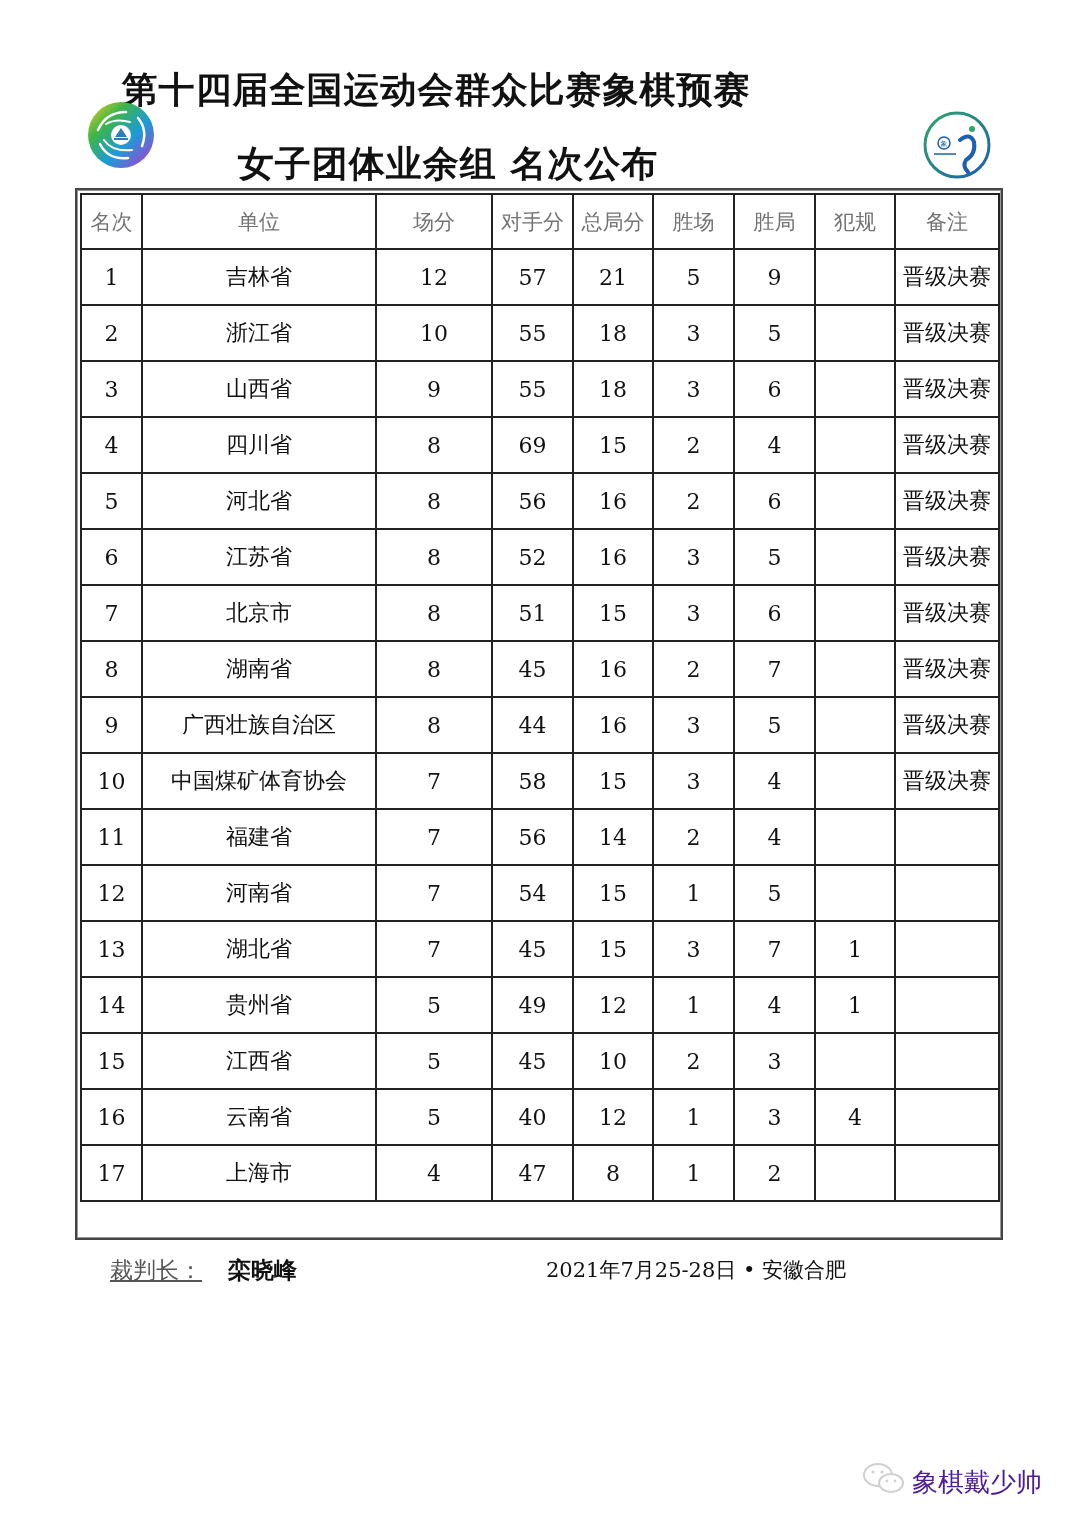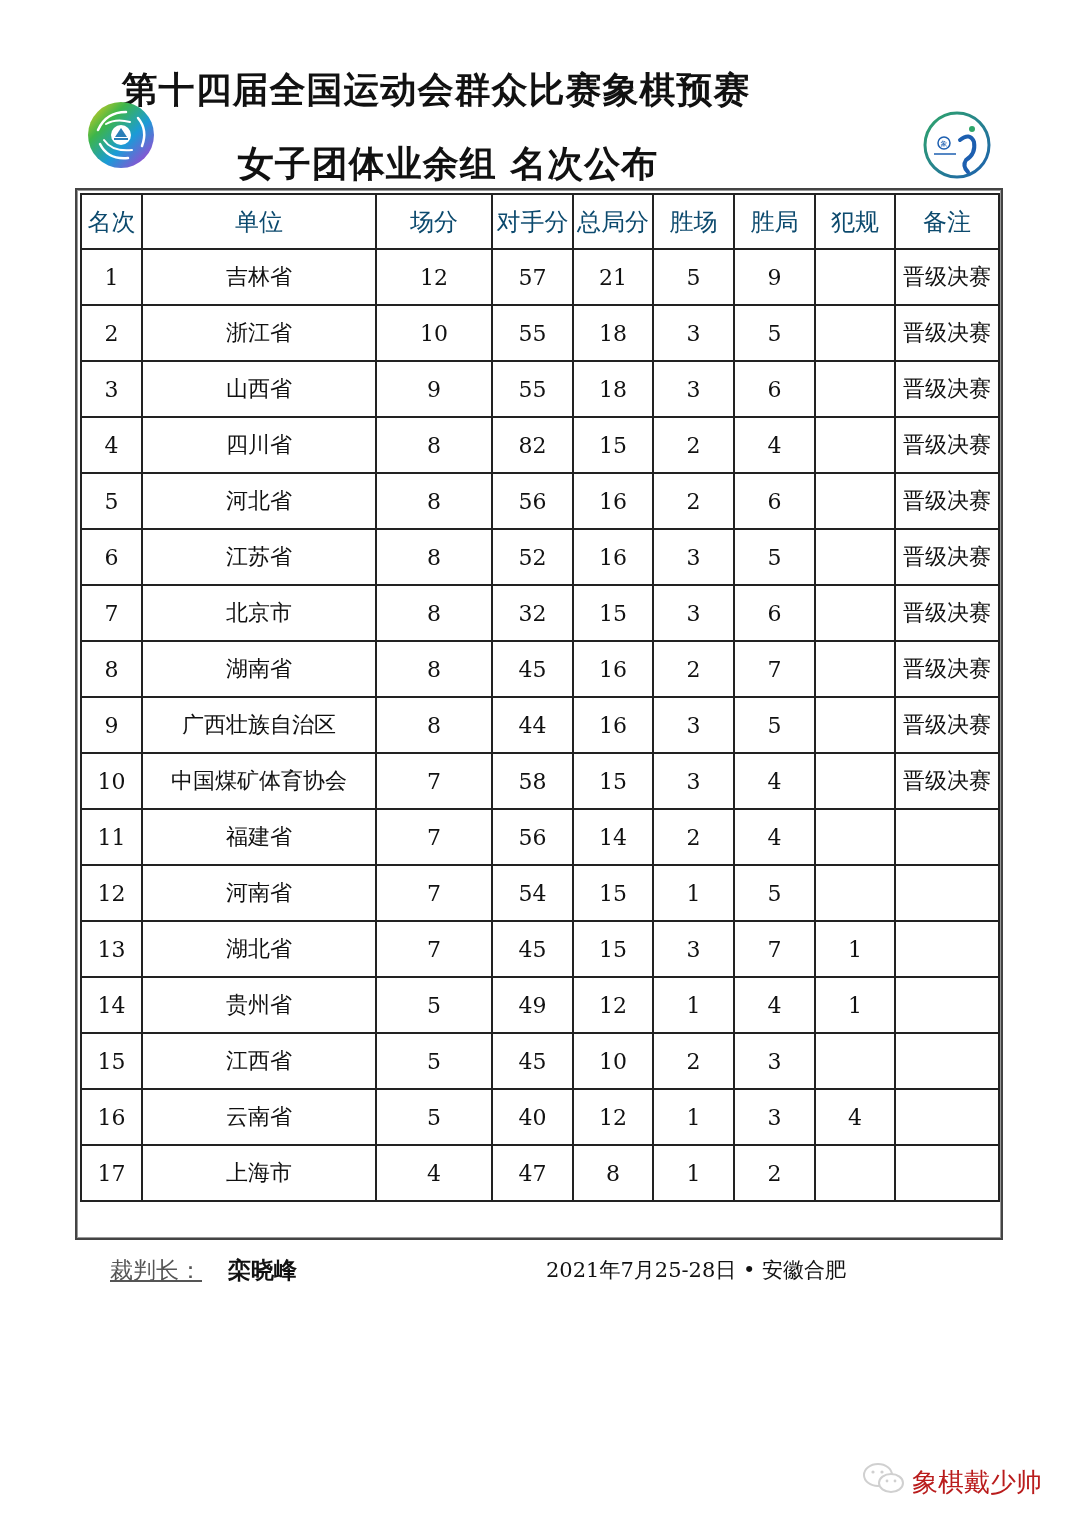--- a/index.html
+++ b/index.html
@@ -12,30 +12,30 @@
             font-family: "DejaVu Sans", sans-serif; font-size: 36px; font-weight: bold;
             letter-spacing: 1px; color: #111; }
   .logo-left { position: absolute; left: 86px; top: 100px; width: 70px; height: 70px; }
   .logo-right { position: absolute; left: 922px; top: 110px; width: 70px; height: 70px; }
   .table-frame { position: absolute; left: 75px; top: 188px; width: 924px; height: 1048px;
                  border: 2px solid #444; box-shadow: inset 0 0 0 1px #999; }
   table.results { position: absolute; left: 80px; top: 193px; border-collapse: collapse;
                   table-layout: fixed; width: 918px; }
   table.results td, table.results th { border: 2px solid #222; text-align: center;
                   vertical-align: middle; padding: 0; font-weight: normal; }
-  table.results th { height: 53px; font-size: 24px; color: #0c4a6e;
+  table.results th { height: 53px; font-size: 21px; color: #737373;
                      font-family: "DejaVu Serif", serif; }
   table.results td { height: 54px; font-size: 22px; color: #111; }
   td.unit { font-family: "DejaVu Sans", sans-serif; font-weight: bold; font-size: 23px; }
   td.note { font-size: 20px; color: #555; }
   .footer-left { position: absolute; left: 110px; top: 1255px; font-size: 23px; }
   .footer-left .lbl { color: #555; text-decoration: underline; }
   .footer-left .val { font-weight: bold; color: #111; font-family: "DejaVu Sans", sans-serif; margin-left: 26px; }
   .footer-right { position: absolute; left: 546px; top: 1256px; font-size: 21px; font-weight: normal; color: #111; }
-  .watermark { position: absolute; left: 862px; top: 1462px; font-size: 26px; color: #b91c1c;
+  .watermark { position: absolute; left: 862px; top: 1462px; font-size: 26px; color: #4c1d95;
                font-family: "DejaVu Sans", sans-serif; display: flex; align-items: center; gap: 6px; }
 </style>
 </head>
 <body>
 
 <div class="title1">第十四届全国运动会群众比赛象棋预赛</div>
 <div class="title2">女子团体业余组  名次公布</div>
 
 <div class="logo-left">
   <svg width="70" height="70" viewBox="0 0 70 70">
@@ -134,21 +134,21 @@
         <td>18</td>
         <td>3</td>
         <td>6</td>
         <td></td>
         <td class="note">晋级决赛</td>
       </tr>
       <tr>
         <td>4</td>
         <td class="unit">四川省</td>
         <td>8</td>
-        <td>82</td>
+        <td>69</td>
         <td>15</td>
         <td>2</td>
         <td>4</td>
         <td></td>
         <td class="note">晋级决赛</td>
       </tr>
       <tr>
         <td>5</td>
         <td class="unit">河北省</td>
         <td>8</td>
@@ -167,21 +167,21 @@
         <td>16</td>
         <td>3</td>
         <td>5</td>
         <td></td>
         <td class="note">晋级决赛</td>
       </tr>
       <tr>
         <td>7</td>
         <td class="unit">北京市</td>
         <td>8</td>
-        <td>32</td>
+        <td>51</td>
         <td>15</td>
         <td>3</td>
         <td>6</td>
         <td></td>
         <td class="note">晋级决赛</td>
       </tr>
       <tr>
         <td>8</td>
         <td class="unit">湖南省</td>
         <td>8</td>

